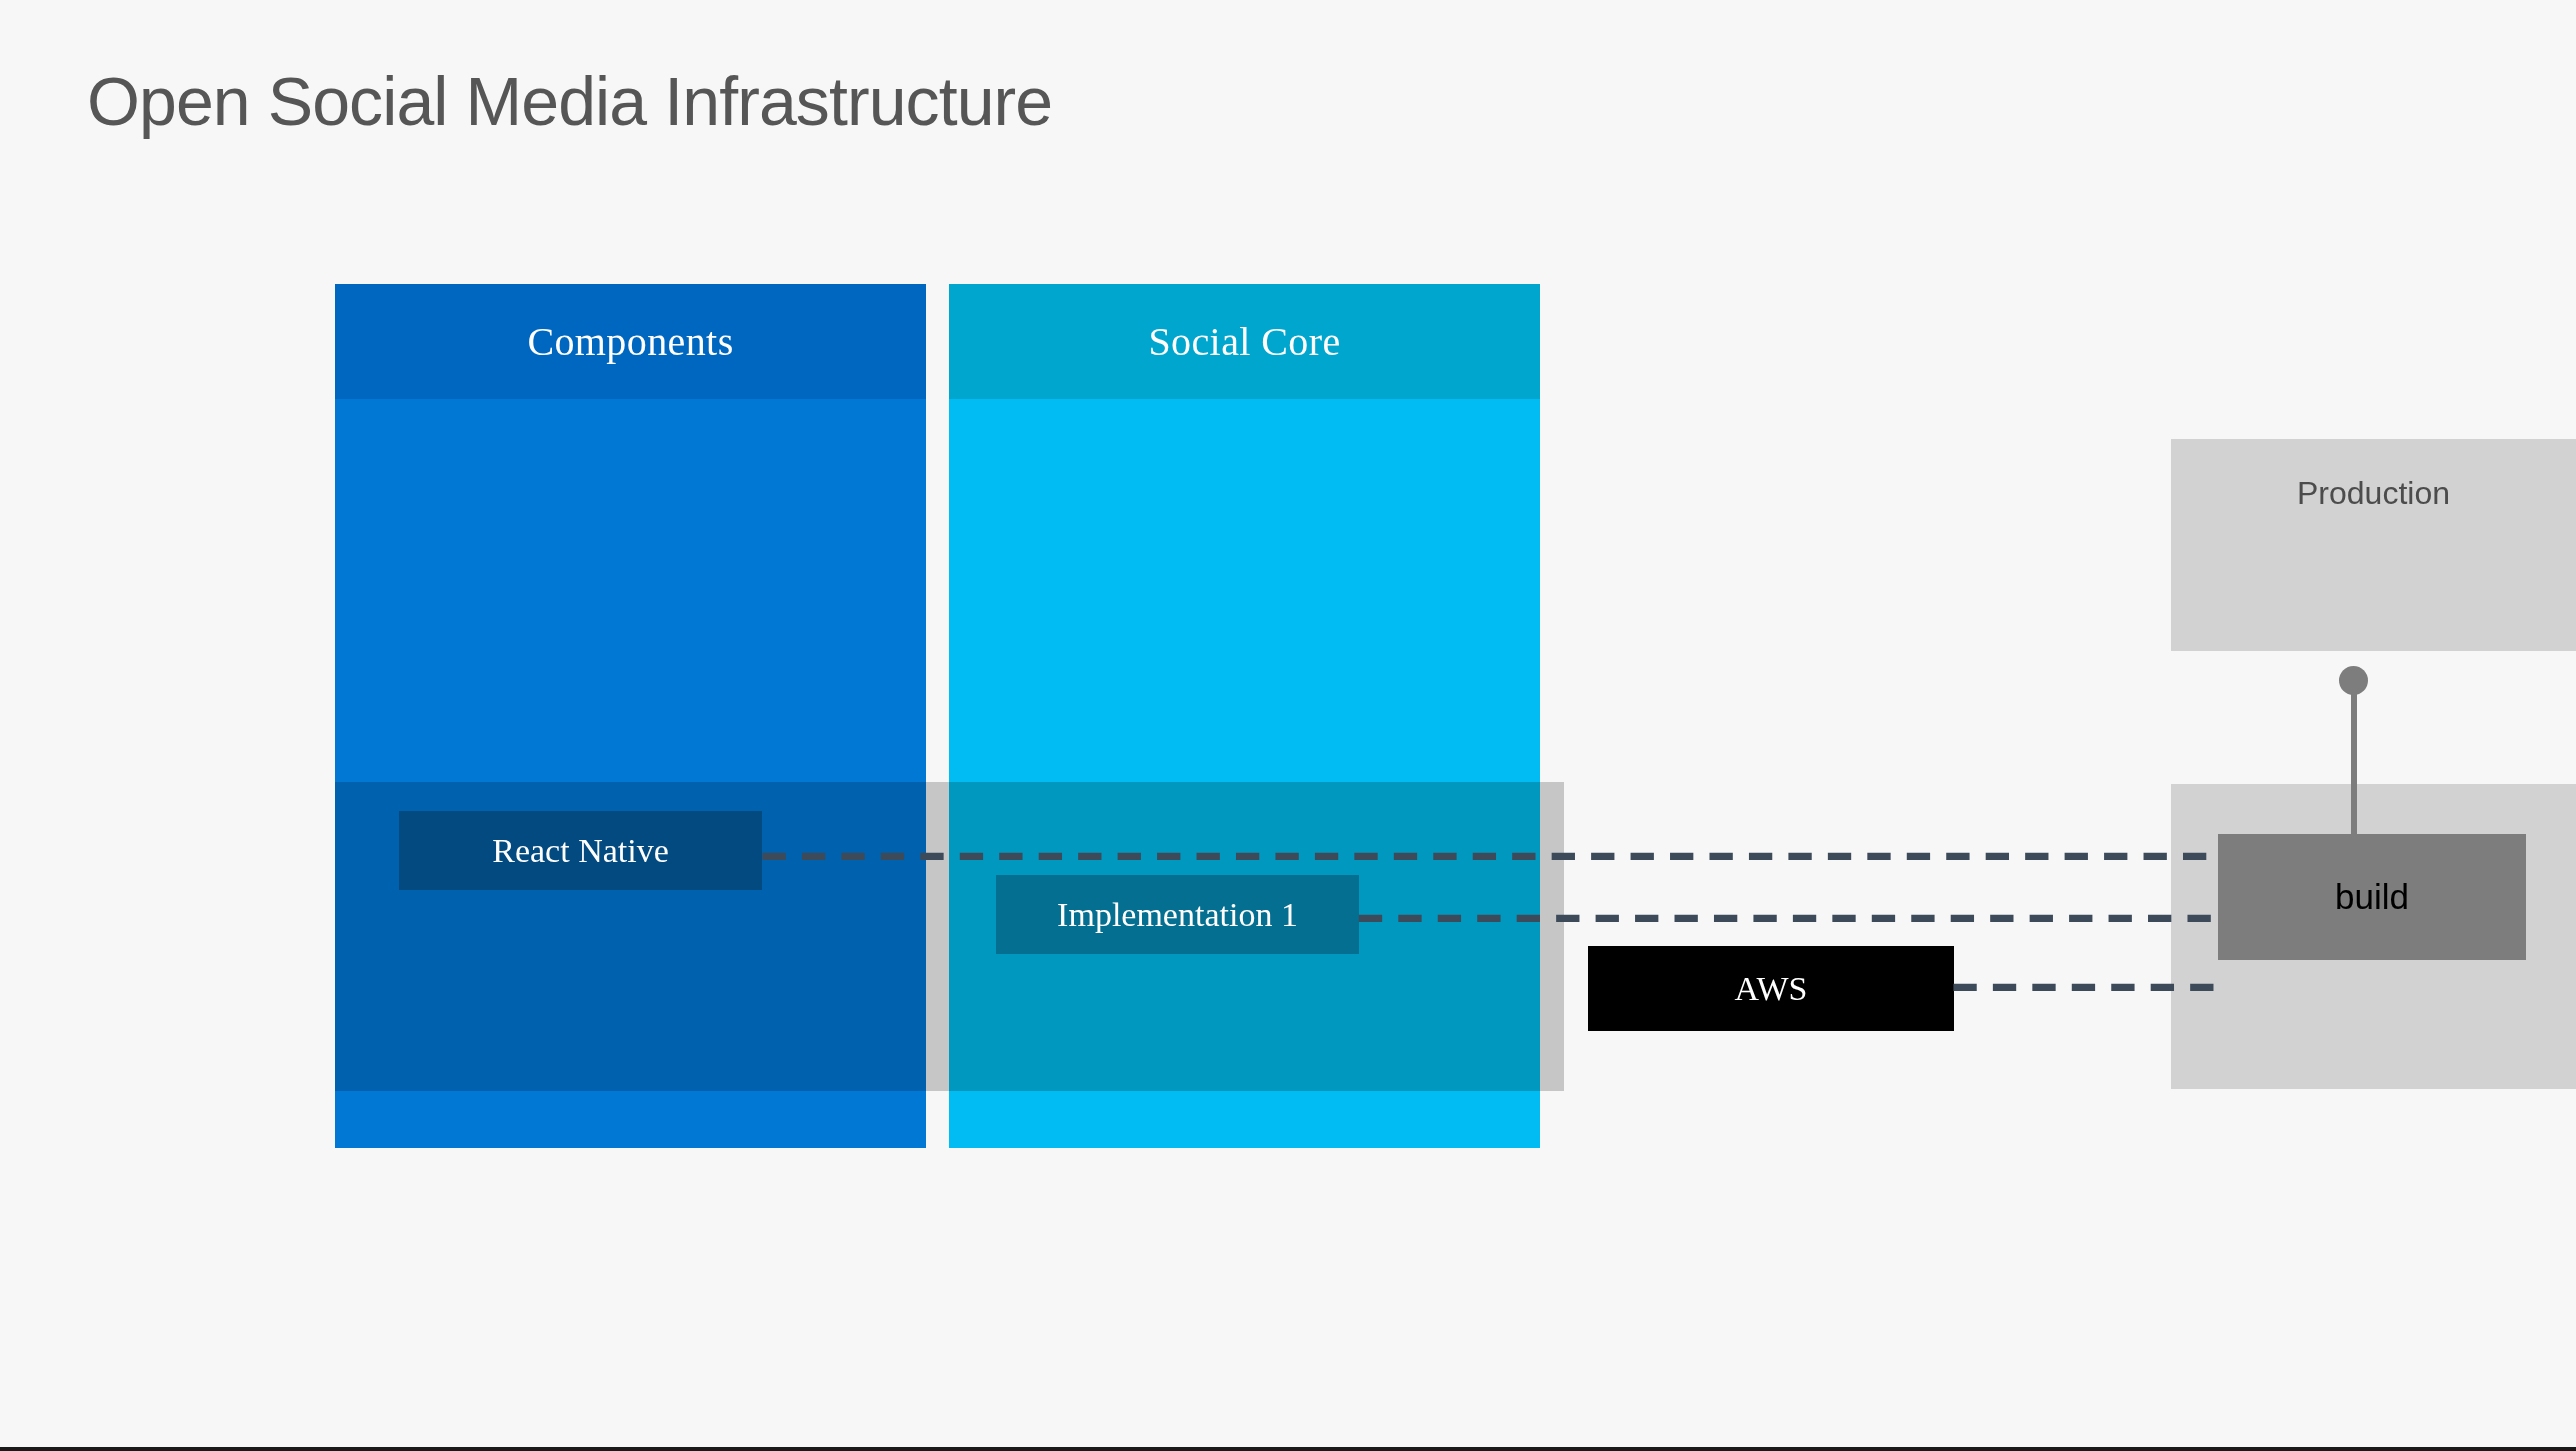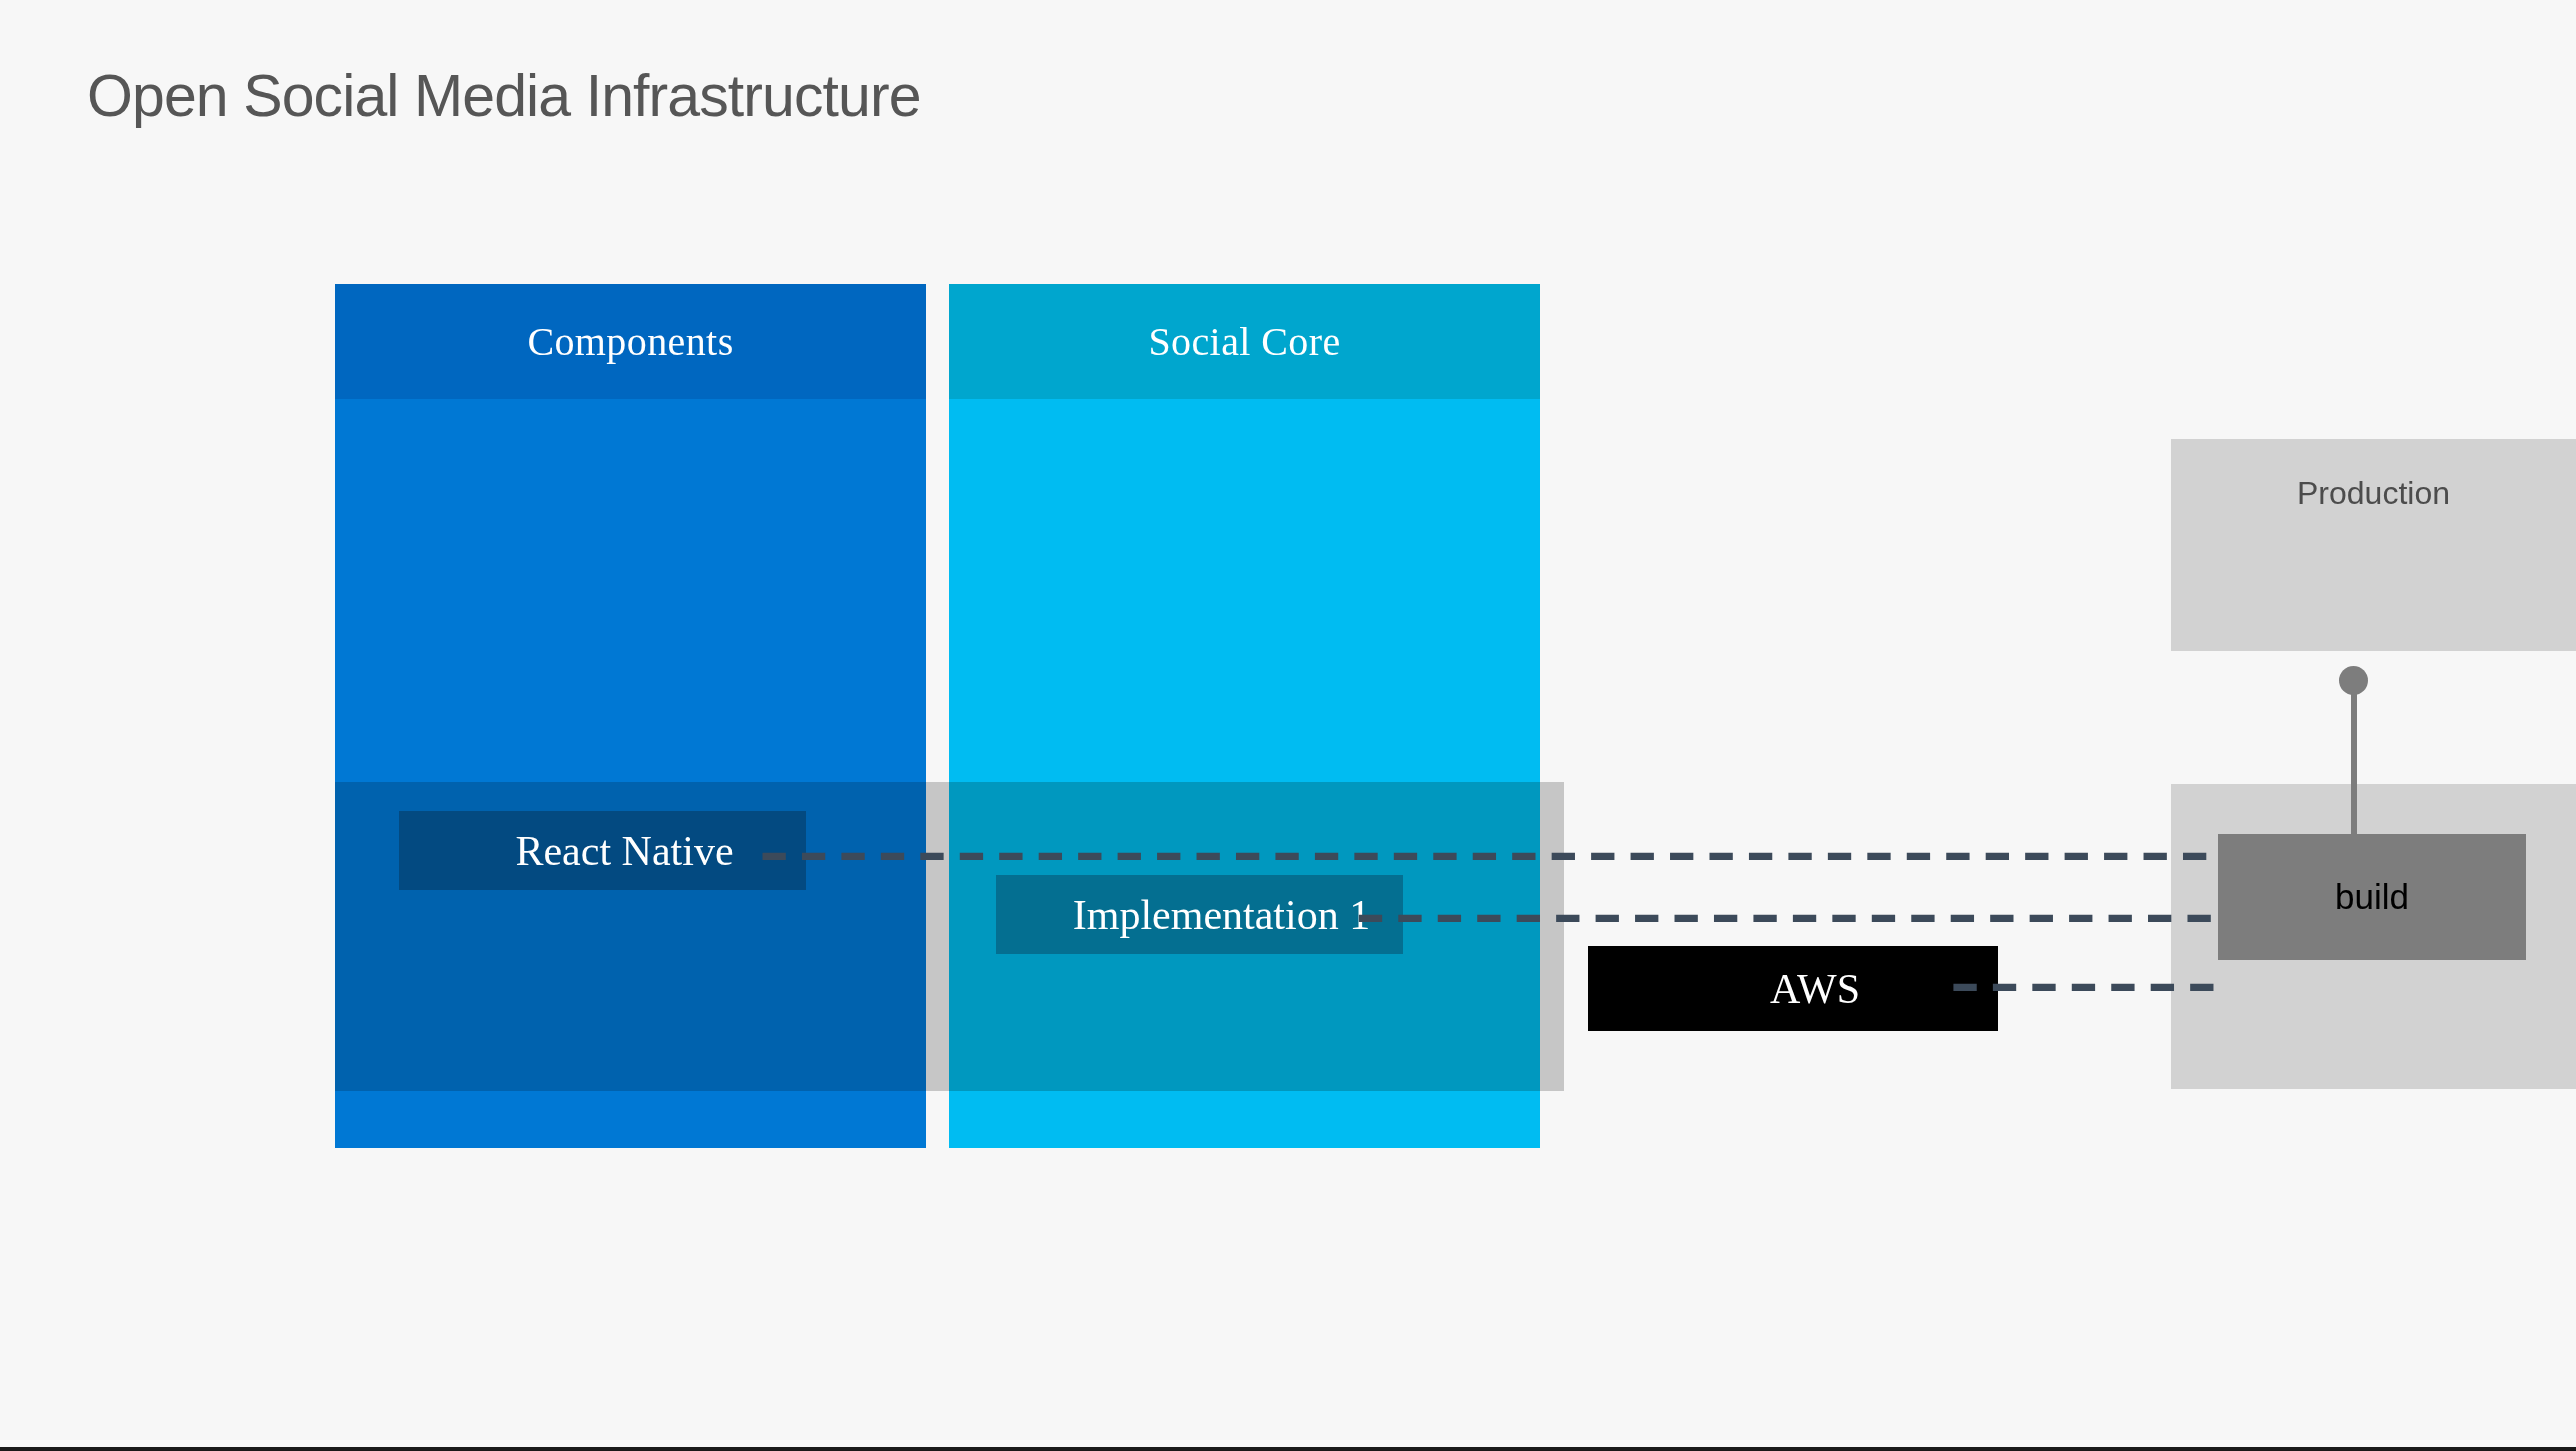--- a/index.html
+++ b/index.html
@@ -21,21 +21,21 @@
     width: 2576px;
     height: 1451px;
   }
 
   
   #page-title {
     position: absolute;
     left: 87px;
     top: 65px;
     font-family: "Liberation Sans", sans-serif;
-    font-size: 59px;
+    font-size: 68px;
     font-weight: 400;
     letter-spacing: -0.9px;
     color: #565656;
     white-space: nowrap;
     line-height: 1.08;
   }
 
   
   .column {
     position: absolute;
@@ -84,24 +84,23 @@
   .gutter-1 { left: 926px; }
   .gutter-2 { left: 1539px; }
 
   
   .node {
     position: absolute;
     display: flex;
     align-items: center;
     justify-content: center;
     font-family: "Liberation Serif", serif;
-    font-size: 42px;
+    font-size: 34px;
     color: #ffffff;
     white-space: nowrap;
-    padding-left: 44px;
   }
   .node-react {
     left: 399px;  top: 811px;  width: 363px;  height: 79px;
     background: #034a81;
   }
   .node-impl {
     left: 996px; top: 875px;  width: 363px;  height: 79px;
     background: #046f91;
   }
   .node-aws {

